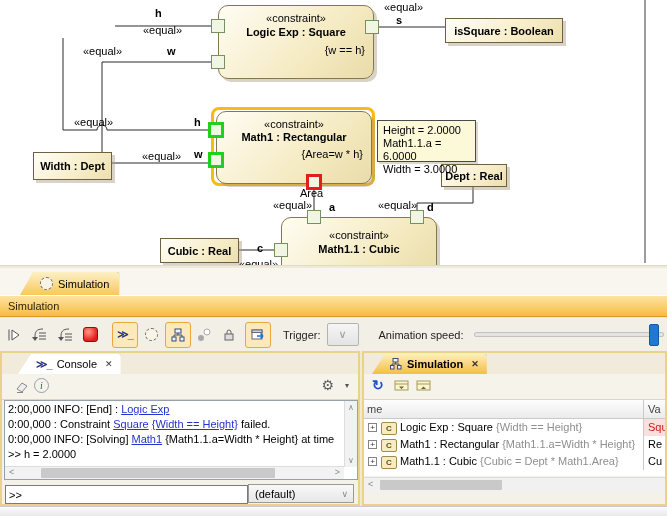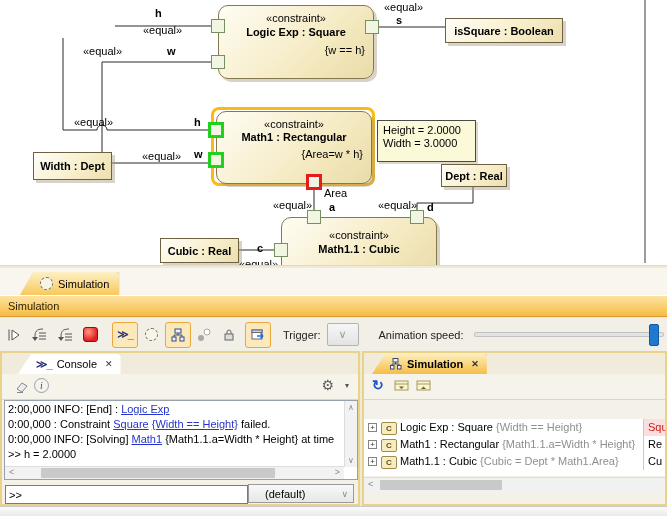--- a/index.html
+++ b/index.html
@@ -60,21 +60,21 @@
   .ptoolbar{position:relative;height:25px;background:#f6f3eb;border-bottom:1px solid #ddd6c2;}
   .clog{position:absolute;left:2px;top:47px;width:352px;height:78px;background:#fff;border:1px solid #98a0a8;overflow:hidden;}
   .clog-text{position:absolute;left:3px;top:1px;right:16px;bottom:13px;overflow:hidden;line-height:15px;white-space:nowrap;}
   .clink{color:#2433cc;text-decoration:underline;}
   .vscroll{position:absolute;right:0;top:0;width:13px;bottom:12px;background:#f2f2f2;border-left:1px solid #ddd;
        display:flex;flex-direction:column;justify-content:space-between;align-items:center;color:#8a8a8a;font-size:8px;padding:2px 0;box-sizing:border-box;}
   .hscroll{position:absolute;left:0;bottom:0;right:13px;height:12px;background:#f2f2f2;border-top:1px solid #ddd;color:#8a8a8a;font-size:9px;}
   .hthumb{position:absolute;top:1px;height:10px;background:#c9c9c9;border-radius:1px;}
   .cinput{position:absolute;left:3px;top:132px;width:238px;height:17px;border:1px solid #7a7a7a;font-family:"Liberation Sans",sans-serif;font-size:11px;padding:0 0 0 3px;}
   .cdrop{position:absolute;left:246px;top:131px;width:106px;height:19px;box-sizing:border-box;background:linear-gradient(#f8f8f8,#e7e7e7);
-       border:1px solid #9a9a9a;display:flex;align-items:center;padding-left:16px;}
+       border:1px solid #9a9a9a;display:flex;align-items:center;padding-left:6px;}
   .cdrop .chev{position:absolute;right:5px;color:#8a8a8a;font-size:9px;}
   .vheader{position:absolute;left:0;top:47px;width:100%;height:18px;background:linear-gradient(#fdfdfd,#ebebeb);
        border-bottom:1px solid #c9c9c9;color:#444;}
   .vbody{position:absolute;left:0;top:66px;width:100%;bottom:28px;background:#fff;}
   .vrow{position:absolute;left:0;width:100%;height:17px;background:#fff;}
   .plusbox{position:absolute;left:4px;top:4px;width:9px;height:9px;box-sizing:border-box;border:1px solid #848484;background:#fff;
        font-size:8px;line-height:7px;text-align:center;color:#333;}
   .cbadge{position:absolute;left:17px;top:3px;width:14px;height:11px;background:#f6ecc0;border:1px solid #a08c48;border-radius:2px;
        font-size:8px;font-weight:bold;color:#5f4f17;text-align:center;line-height:11px;}
   .vname{position:absolute;left:36px;top:2px;white-space:nowrap;overflow:hidden;right:24px;}
@@ -131,20 +131,21 @@
     <div class="st" style="top:6px;">«constraint»</div>
     <div class="nm" style="top:19px;">Math1 : Rectangular</div>
     <div class="cn" style="top:36px;">{Area=w * h}</div>
   </div>
   <div class="port big hl-green" style="left:208px;top:122px;"></div>
   <div class="port big hl-green" style="left:208px;top:152px;"></div>
   <div class="port big hl-red" style="left:306px;top:174px;"></div>
 
   <div class="callout" style="left:377px;top:120px;width:99px;height:42px;box-sizing:border-box;">
     <div>Height = 2.0000</div>
+    <div>Math1.1.a = 6.0000</div>
     <div>Width = 3.0000</div>
   </div>
 
   <div class="cblock" style="left:281px;top:217px;width:154px;height:58px;">
     <div class="st" style="top:11px;">«constraint»</div>
     <div class="nm" style="top:25px;">Math1.1 : Cubic</div>
   </div>
   <div class="port" style="left:307px;top:210px;"></div>
   <div class="port" style="left:410px;top:210px;"></div>
   <div class="port" style="left:274px;top:243px;"></div>
@@ -152,21 +153,21 @@
   <span class="lbl pin" style="left:155px;top:7px;">h</span>
   <span class="lbl" style="left:143px;top:24px;">«equal»</span>
   <span class="lbl" style="left:83px;top:45px;">«equal»</span>
   <span class="lbl pin" style="left:167px;top:45px;">w</span>
   <span class="lbl" style="left:384px;top:1px;">«equal»</span>
   <span class="lbl pin" style="left:396px;top:14px;">s</span>
   <span class="lbl" style="left:74px;top:116px;">«equal»</span>
   <span class="lbl pin" style="left:194px;top:116px;">h</span>
   <span class="lbl" style="left:142px;top:150px;">«equal»</span>
   <span class="lbl pin" style="left:194px;top:148px;">w</span>
-  <span class="lbl" style="left:324px;top:187px;">Area</span>
+  <span class="lbl" style="left:300px;top:187px;">Area</span>
   <span class="lbl" style="left:273px;top:199px;">«equal»</span>
   <span class="lbl pin" style="left:329px;top:201px;">a</span>
   <span class="lbl" style="left:378px;top:199px;">«equal»</span>
   <span class="lbl pin" style="left:427px;top:201px;">d</span>
   <span class="lbl pin" style="left:257px;top:242px;">c</span>
   <span class="lbl" style="left:239px;top:258px;">«equal»</span>
 </div>
 
 <div id="sim">
 
@@ -314,20 +315,25 @@
           </svg>
       </span>
       <span style="position:absolute;left:52px;top:5px;">
         <svg width="15" height="13">
             <rect x="1" y="2" width="13" height="9" fill="#faf4cf" stroke="#a39b5c"></rect>
             <path d="M1 5 H14" stroke="#a39b5c"></path>
             <path d="M5 10 H10 L7.5 7.5 Z" fill="#6a6233"></path>
           </svg>
       </span>
     </div>
+    <div class="vheader">
+      <span style="position:absolute;left:3px;top:3px;">me</span>
+      <span style="position:absolute;left:284px;top:3px;">Va</span>
+      <span style="position:absolute;left:279px;top:0;width:1px;height:18px;background:#c9c9c9;"></span>
+    </div>
     <div class="vbody">
       <div class="treeline" style="top:0;height:44px;"></div>
       <div class="vrow" style="top:0;">
         <span class="plusbox"><span>+</span></span>
         <span class="cbadge"><span>C</span></span>
         <span class="vname"><span>Logic Exp : Square</span> <span class="vconstraint">{Width == Height}</span></span>
         <span class="vcell failed"><span>Squ</span></span>
       </div>
       <div class="vrow" style="top:17px;">
         <span class="plusbox"><span>+</span></span>

